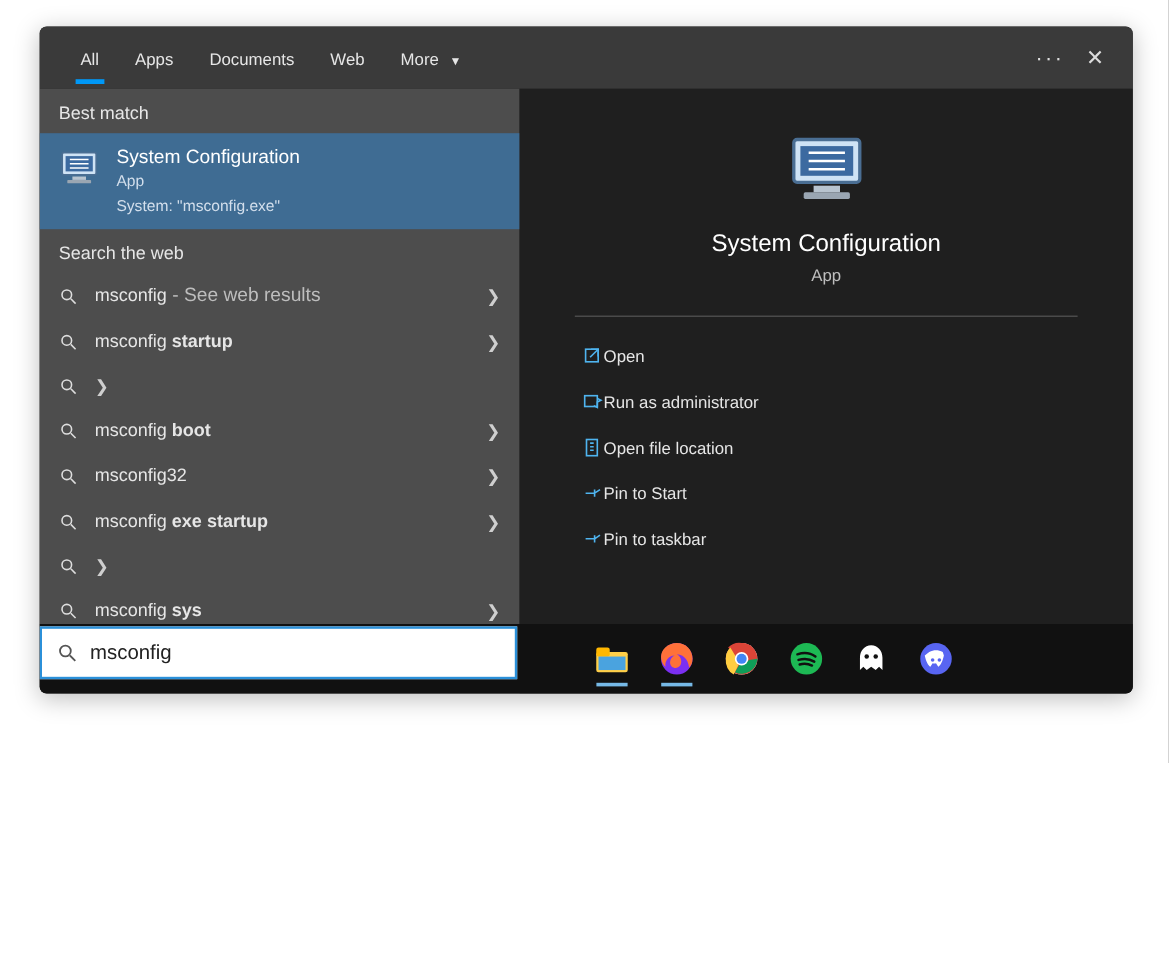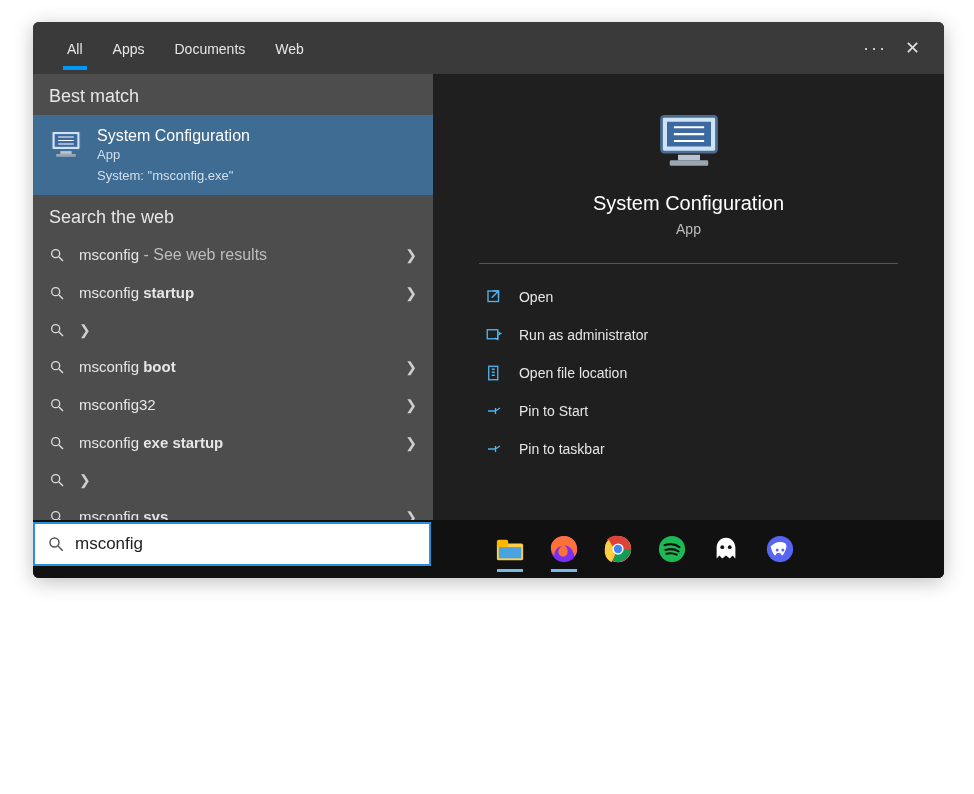--- a/index.html
+++ b/index.html
@@ -13,21 +13,21 @@
   .tabs { display: flex; gap: 2px; flex: 1; padding-left: 10px; }
   .tab { color: #e6e6e6; font-size: 14px; padding: 15px 14px 13px; cursor: pointer; position: relative; }
   .tab.active::after { content:""; position:absolute; left:10px; right:10px; bottom:0; height:4px; background:#0098f7; }
   .more-chev { margin-left: 5px; font-size: 10px; }
   .top-actions { display: flex; align-items: center; gap: 18px; padding-right: 14px; }
   .dots { color: #ddd; font-size: 18px; letter-spacing: 2px; cursor: pointer; }
   .close-x { color: #ddd; font-size: 18px; cursor: pointer; }
 
   .body { display: flex; flex: 1; min-height: 0; }
   .left-pane { width: 400px; background: #4d4d4d; display: flex; flex-direction: column; }
-  .section-label { color: #e6e6e6; font-size: 18px; padding: 12px 16px 8px; }
+  .section-label { color: #e6e6e6; font-size: 15px; padding: 12px 16px 8px; }
   .best-match {
     background: #3f6c93; padding: 12px 16px; display: flex; gap: 14px; align-items: flex-start;
     cursor: pointer;
   }
   .bm-icon { width: 34px; height: 34px; flex: none; }
   .bm-text .title { color: #fff; font-size: 16px; font-weight: 400; }
   .bm-text .sub { color: #d3dfec; font-size: 13px; margin-top: 2px; }
   .bm-text .related { color: #d3dfec; font-size: 13px; margin-top: 6px; }
 
   .web-list { display: flex; flex-direction: column; }
@@ -40,21 +40,21 @@
   .web-label .bold { font-weight: 600; }
   .web-label .tail { color: #bdbdbd; font-size: 16px; }
   .chev { color: #cfcfcf; font-size: 14px; }
 
   .right-pane { flex: 1; background: #1f1f1f; display: flex; flex-direction: column; align-items: center; padding-top: 34px; }
   .big-icon { width: 66px; height: 66px; margin-bottom: 18px; }
   .app-title { color: #fff; font-size: 20px; font-weight: 400; }
   .app-sub { color: #bdbdbd; font-size: 14px; margin-top: 6px; }
   .divider { width: 82%; height: 1px; background: #555; margin: 26px 0 16px; }
   .actions { width: 82%; display: flex; flex-direction: column; gap: 4px; }
-  .action { display: flex; align-items: center; gap: 16px; color: #e6e6e6; font-size: 14px; padding: 8px 6px; cursor: pointer; }
+  .action { display: flex; align-items: center; color: #e6e6e6; font-size: 14px; padding: 8px 6px; cursor: pointer; }
   .action .ai { width: 18px; height: 18px; color: #4fb4ef; flex: none; }
 
   .taskbar {
     position: absolute; left: 0; right: 0; bottom: 0; height: 58px;
     background: #111; display: flex; align-items: center;
   }
   .search-box {
     margin-left: 0; width: 398px; height: 44px; background: #fff; border: 2px solid #2b90d9;
     display: flex; align-items: center; gap: 10px; padding: 0 12px;
     position: relative; top: -5px; left: 0;
@@ -74,20 +74,24 @@
 <body>
 
 <div class="window">
 
   <div class="topbar">
     <div class="tabs">
       <div class="tab active">All</div>
       <div class="tab">Apps</div>
       <div class="tab">Documents</div>
       <div class="tab">Web</div>
+      <div class="tab">
+        <span>More</span>
+        <span class="more-chev">▼</span>
+      </div>
     </div>
     <div class="top-actions">
       <div class="dots">···</div>
       <div class="close-x">✕</div>
     </div>
   </div>
 
   <div class="body">
     <div class="left-pane">
       <div class="section-label">Best match</div>

